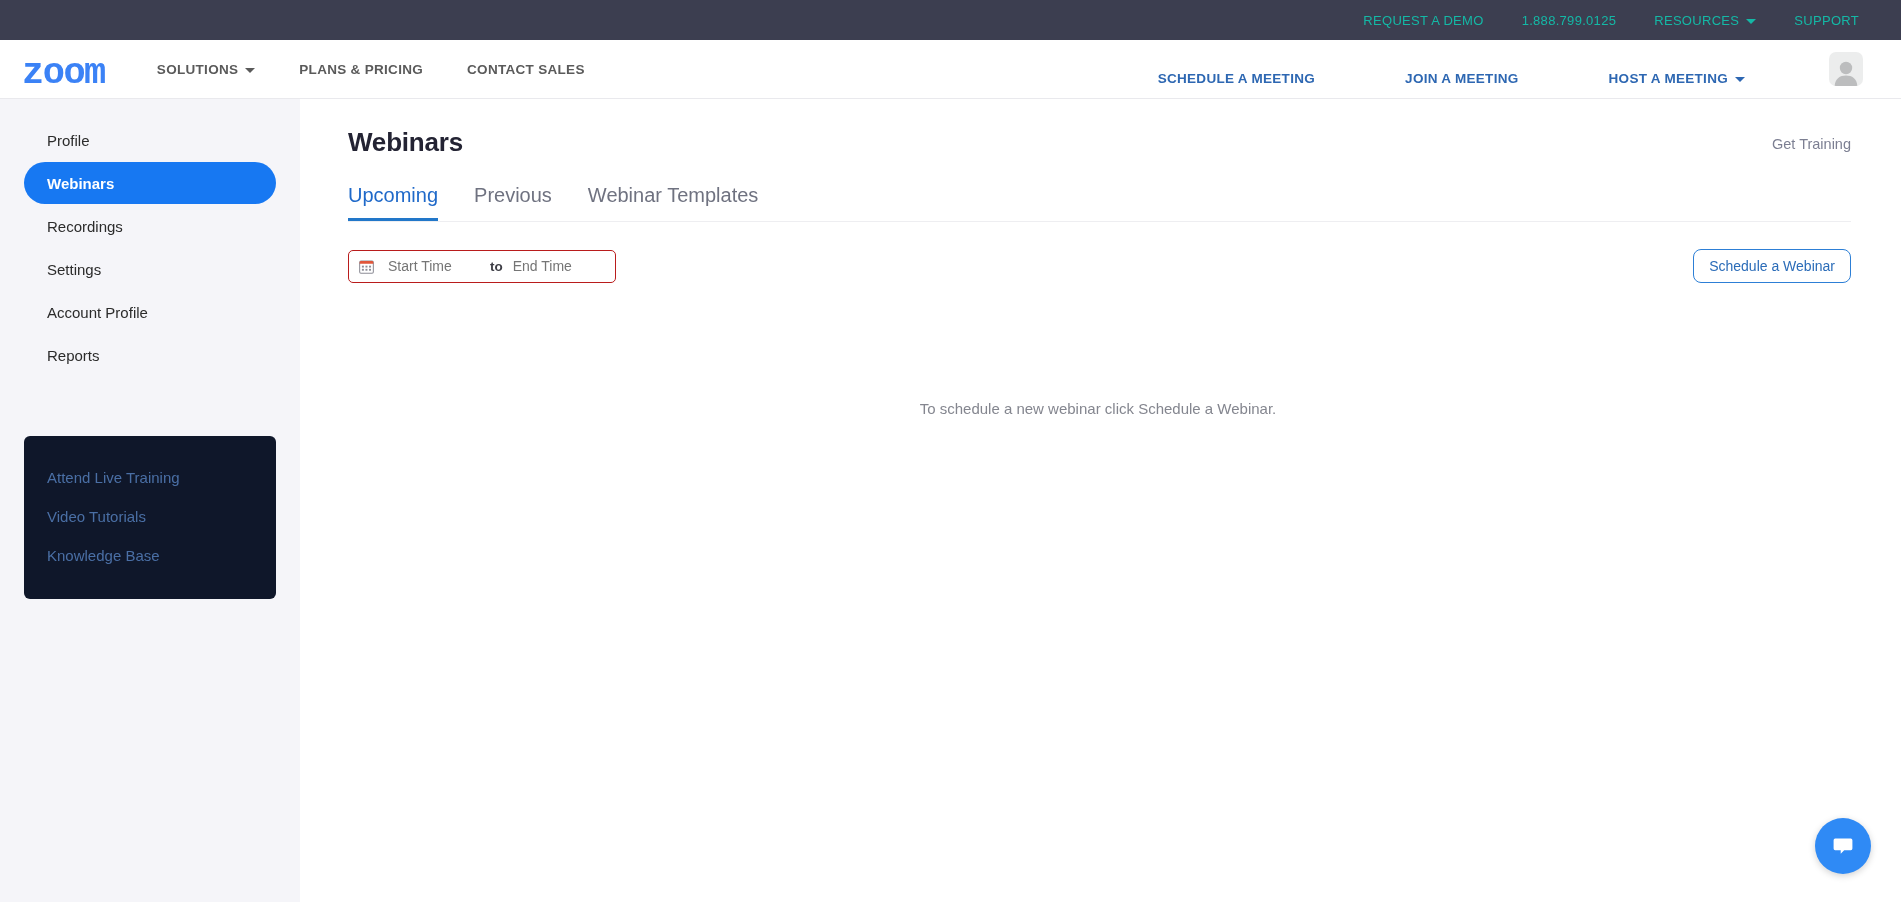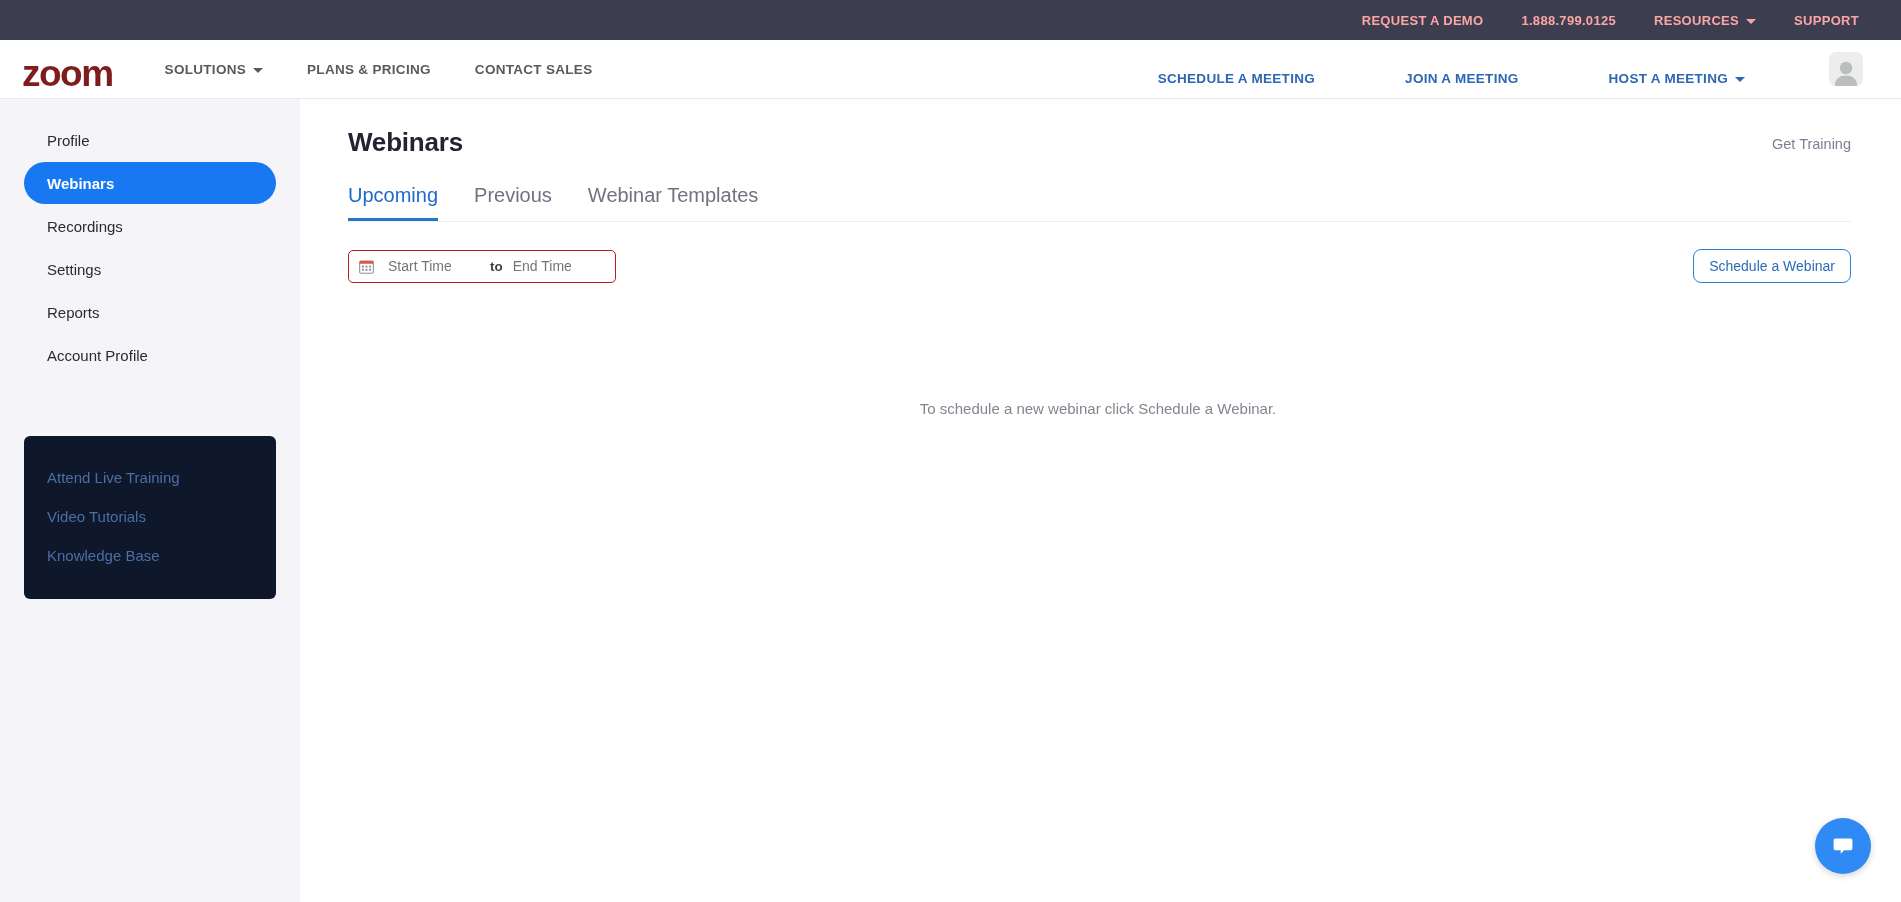--- a/index.html
+++ b/index.html
@@ -15,23 +15,23 @@
   
   .topbar {
     height: 40px;
     background: #3c3e50;
     display: flex;
     align-items: center;
     justify-content: flex-end;
     padding-right: 42px;
   }
   .topbar-item {
-    color: #fca5a5;
+    color: #14b8a6;
     font-size: 13px;
-    font-weight: bold;
+    font-weight: normal;
     letter-spacing: 0.3px;
     margin-left: 38px;
     white-space: nowrap;
     display: flex;
     align-items: center;
     cursor: pointer;
   }
   .caret-down {
     display: inline-block;
     width: 0; height: 0;
@@ -48,24 +48,24 @@
     height: 59px;
     background: #ffffff;
     display: flex;
     align-items: center;
     padding: 0 38px 0 22px;
     border-bottom: 1px solid #e9e9ed;
   }
   .logo {
     font-size: 37px;
     font-weight: bold;
-    color: #7f1d1d;
+    color: #3b82f6;
     letter-spacing: -1.5px;
     line-height: 1;
-    font-family: Liberation Sans, sans-serif;
+    font-family: Liberation Mono, monospace;
     cursor: pointer;
     user-select: none;
     margin-top: 8px;
   }
   .nav-left { display: flex; align-items: center; margin-left: 52px; }
   .nav-left .nav-item {
     color: #5a5a5a;
     font-size: 13.5px;
     font-weight: bold;
     letter-spacing: 0.3px;
@@ -319,24 +319,24 @@
       <div class="side-item active">
         <span>Webinars</span>
       </div>
       <div class="side-item">
         <span>Recordings</span>
       </div>
       <div class="side-item">
         <span>Settings</span>
       </div>
       <div class="side-item">
+        <span>Account Profile</span>
+      </div>
+      <div class="side-item">
         <span>Reports</span>
-      </div>
-      <div class="side-item">
-        <span>Account Profile</span>
       </div>
     </div>
 
     <div class="help-card">
       <a class="help-link">Attend Live Training</a>
       <a class="help-link">Video Tutorials</a>
       <a class="help-link">Knowledge Base</a>
     </div>
   </div>
 

